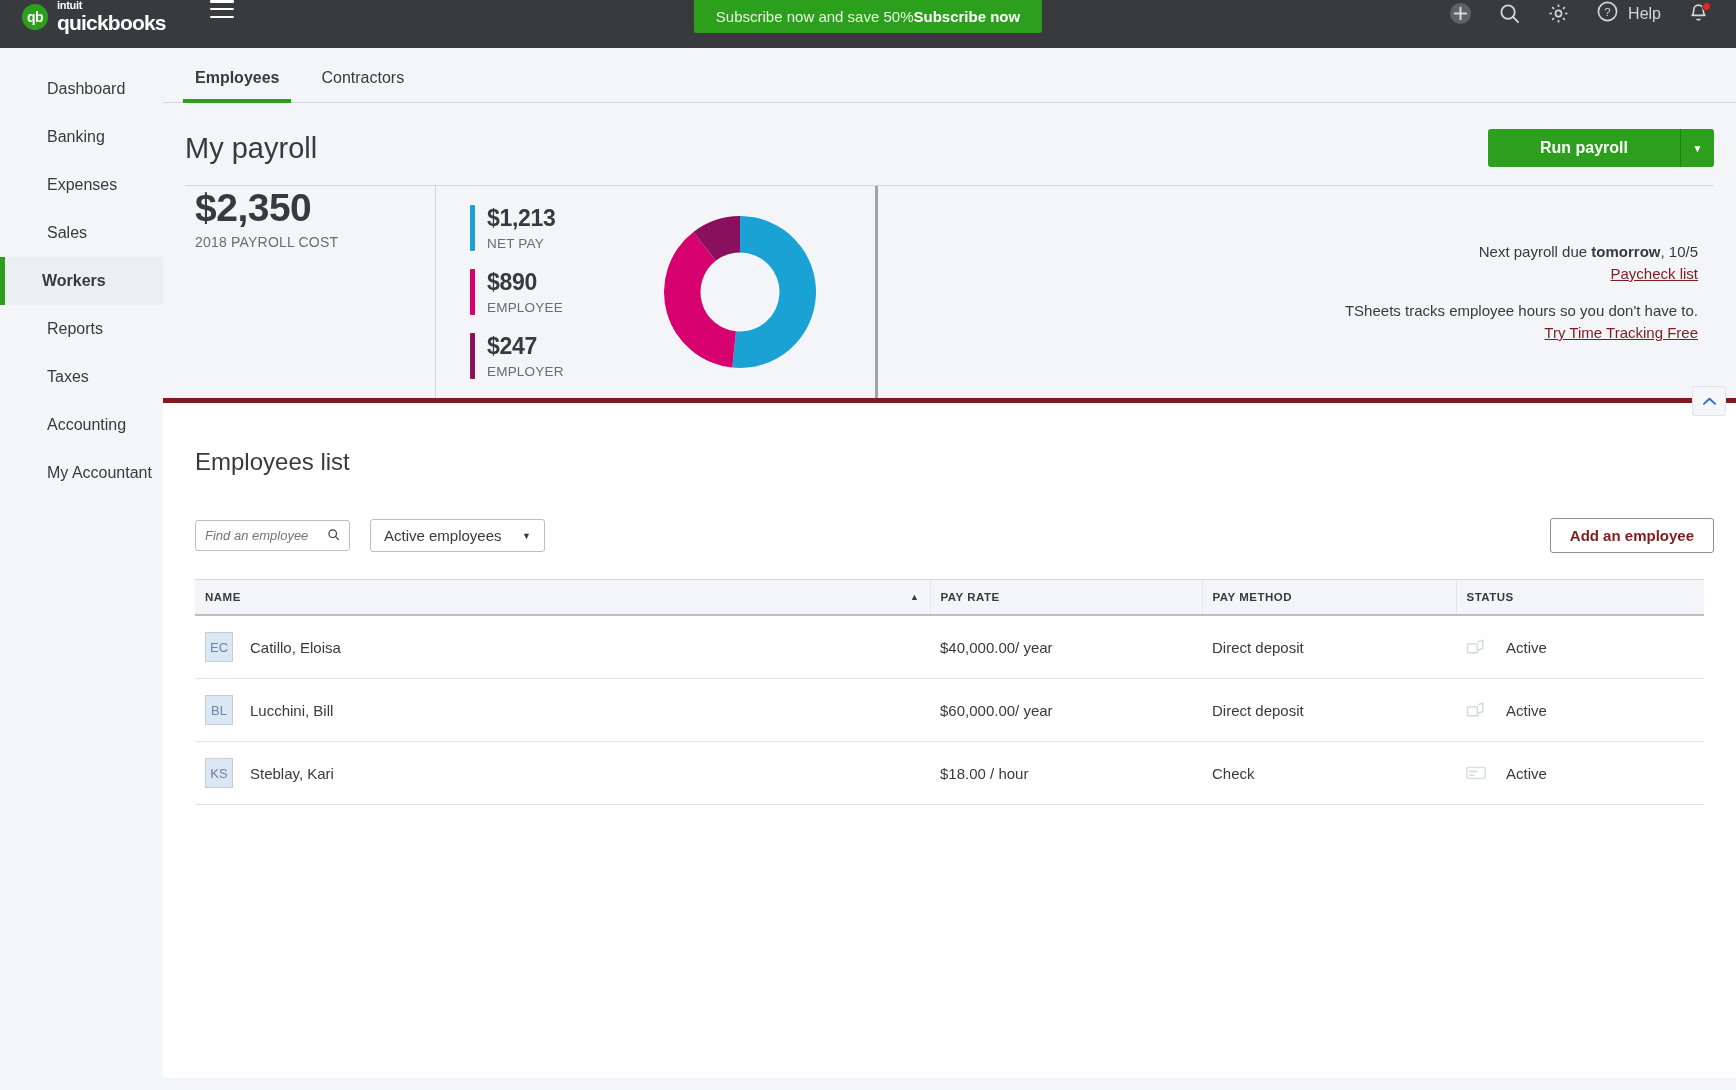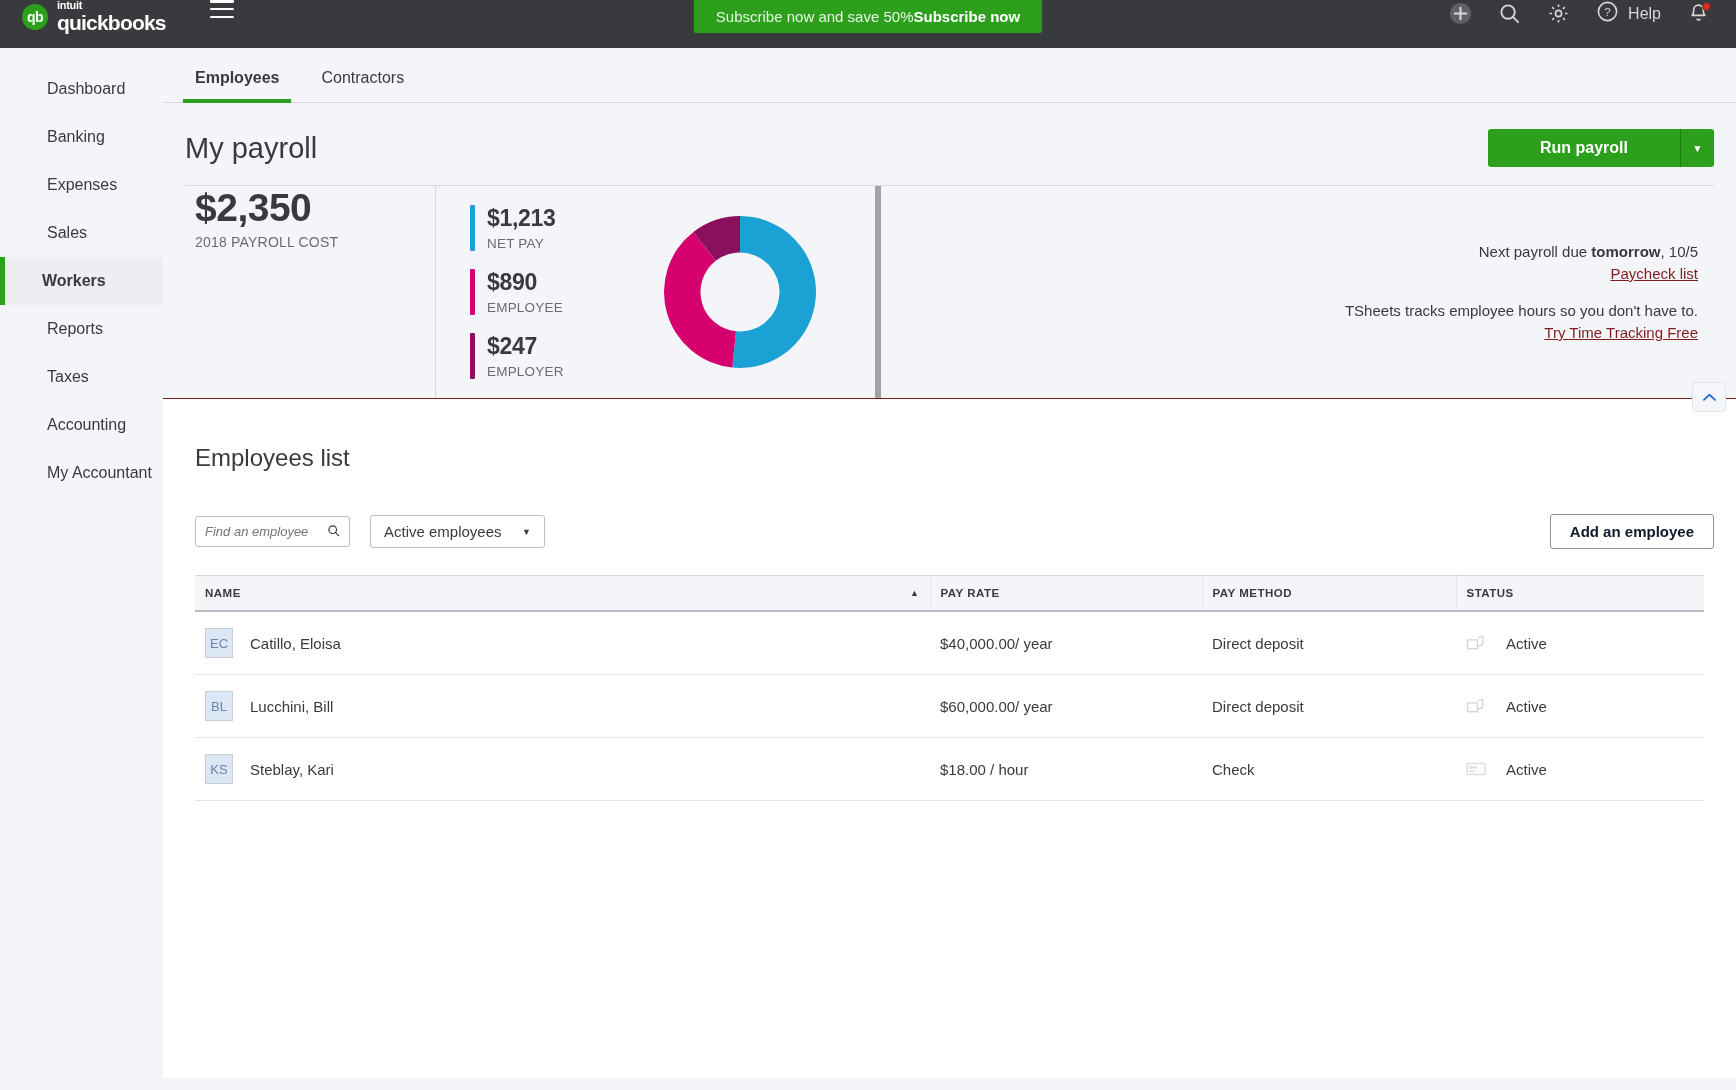--- a/index.html
+++ b/index.html
@@ -171,36 +171,36 @@
   .brk-num { font-size: 23px; font-weight: bold; color: #393a3d; letter-spacing: -0.3px; }
   .brk-lbl { font-size: 13.5px; color: #6b6c72; letter-spacing: 0.2px; }
 
   .sum-chart {
     flex: 0 0 270px;
     display: flex; align-items: center; justify-content: center;
   }
 
   .sum-info {
     flex: 1;
-    border-left: 6px solid #a3a3a3;
+    border-left: 3px solid #a3a3a3;
     display: flex; flex-direction: column; justify-content: center;
     align-items: flex-end;
     text-align: right;
     padding: 20px 16px 20px 0;
     gap: 20px;
   }
   .info-block { display: flex; flex-direction: column; gap: 5px; }
   .info-line { font-size: 15px; color: #393a3d; }
   .info-link { font-size: 15px; color: #7f1d1d; cursor: pointer; text-decoration: underline; }
 
   
   .lower {
     background: #fff;
     min-height: 680px;
-    border-top: 1px solid #7f1d1d;
+    border-top: 5px solid #7f1d1d;
     position: relative;
     padding: 0 22px;
   }
   .collapse-btn {
     position: absolute;
     right: 10px; top: -17px;
     width: 34px; height: 30px;
     background: #f4f6fa;
     border: 1px solid #e1e4e9;
     border-radius: 3px;
@@ -240,21 +240,21 @@
     padding: 0 13px;
     font-size: 15px; color: #393a3d; cursor: pointer;
   }
   .add-emp {
     margin-left: auto;
     height: 35px;
     border: 1px solid #8d9096; border-radius: 3px;
     background: #fff;
     display: flex; align-items: center;
     padding: 0 19px;
-    font-size: 15px; font-weight: bold; color: #0f172a;
+    font-size: 15px; font-weight: bold; color: #7f1d1d;
     cursor: pointer;
   }
 
   
   table.emp { width: calc(100% - 20px); margin-left: 10px; border-collapse: collapse; margin-top: 26px; }
   table.emp thead th {
     background: #f4f5f8;
     font-size: 11.5px; font-weight: bold; color: #393a3d;
     letter-spacing: 0.5px;
     text-align: left;

